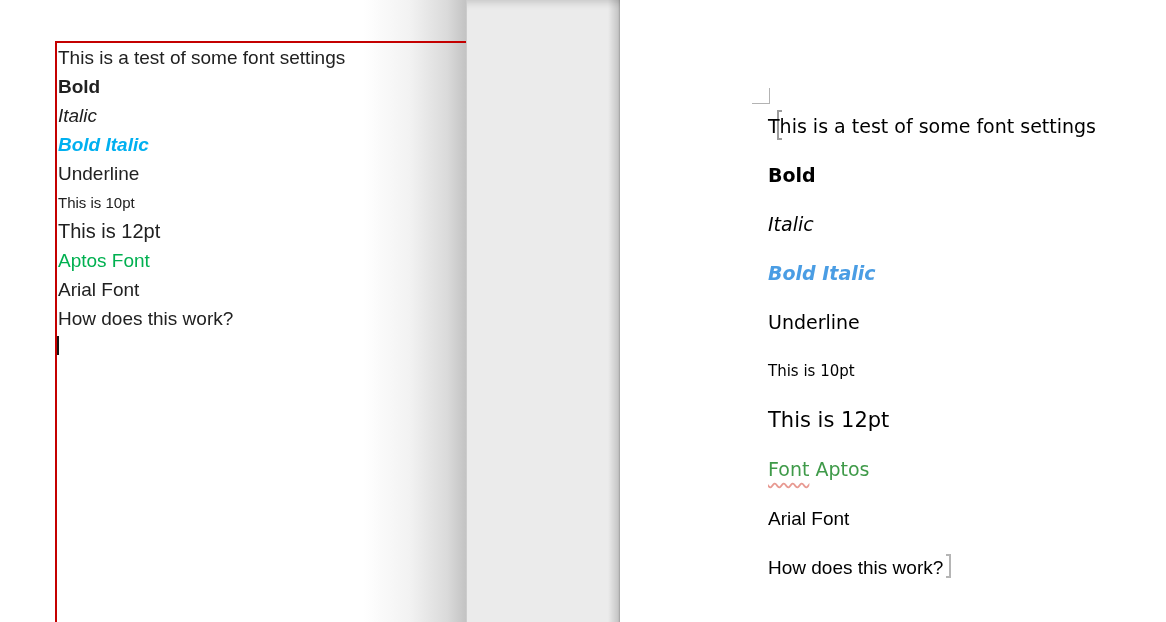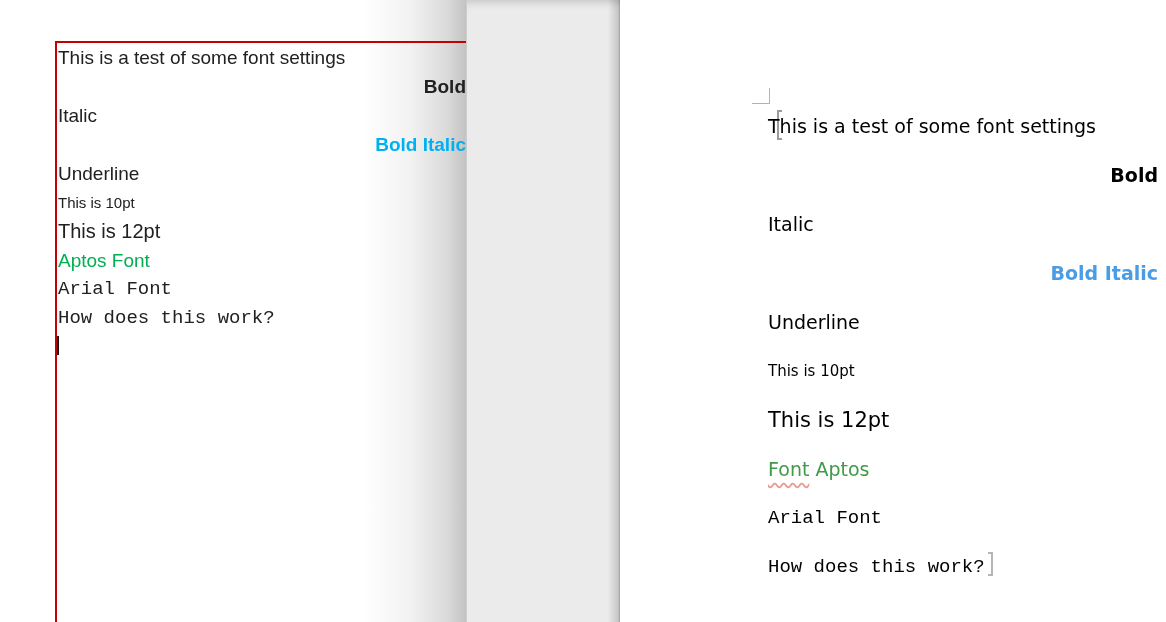--- a/index.html
+++ b/index.html
@@ -66,24 +66,24 @@
   }
   .right-pane .s10{font-size:15px;}
   .right-pane .s12{font-size:21px;}
   .end-bracket{
     display:inline-block;width:5px;height:24px;margin-left:3px;vertical-align:-4px;
     border-right:2px solid #b5b5b5;border-top:2px solid #b5b5b5;border-bottom:2px solid #b5b5b5;
     box-sizing:border-box;
   }
 
   
-  .bold{font-weight:700;text-align:right;}
-  .italic{}
+  .bold{font-weight:700;}
+  .italic{font-style:italic;}
   .ul{}
-  .arial{font-family:Liberation Mono, monospace;}
+  .arial{font-family:Liberation Sans, sans-serif;}
   .left-pane .blue{color:var(--left-bold-italic-blue,#00b0f0);}
   .right-pane .blue{color:var(--right-bold-italic-blue,#4a9de4);}
   .left-pane .green{color:var(--left-aptos-green,#00b050);}
   .right-pane .green{color:var(--right-aptos-green,#3f9a49);}
   .squiggle{
     text-decoration:underline;
     text-decoration-style:wavy;
     text-decoration-color:var(--spellcheck-squiggle,#e89a92);
     text-underline-offset:6px;
   }

